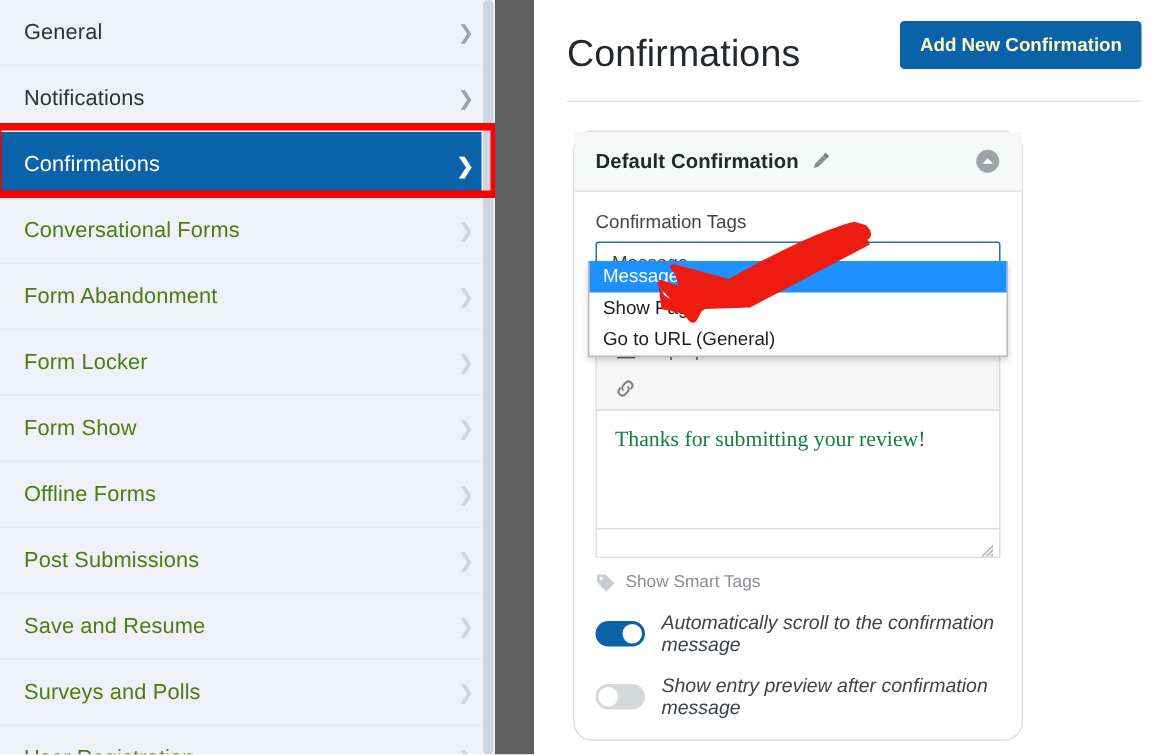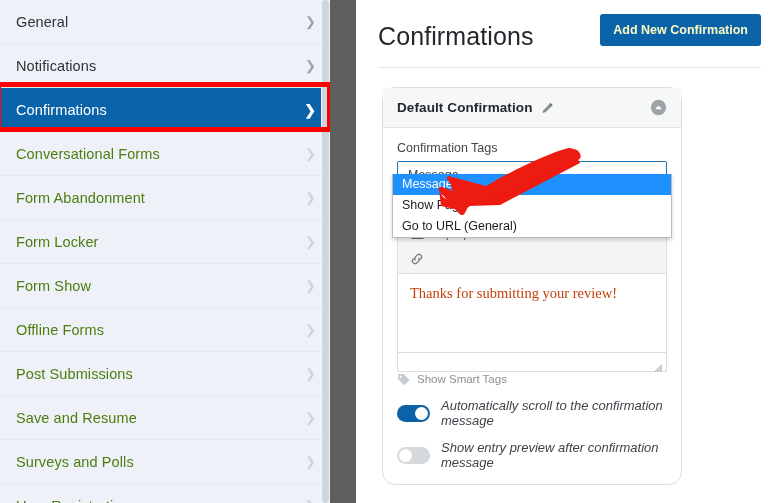--- a/index.html
+++ b/index.html
@@ -206,36 +206,37 @@
     display: flex; align-items: center; justify-content: center;
     cursor: pointer;
     color: #555;
     font-size: 13px;
   }
   .ed-area {
     height: 78px;
     padding: 11px 12px;
     font-family: "Liberation Serif", serif;
     font-size: 14.5px;
-    color: #c2410c;
+    color: #15803d;
     background: #fff;
   }
   .ed-status {
     position: relative;
     height: 19px;
     border-top: 1px solid #ddd;
     background: #fff;
   }
   .resize-grip {
     position: absolute; right: 3px; bottom: 2px;
     width: 10px; height: 10px;
   }
 
   .smart-tags {
     display: flex; align-items: center;
+    margin-top: 9px;
     cursor: pointer;
   }
   .smart-tags .tag-ic { width: 14px; height: 14px; margin-right: 6px; }
   .smart-tags .st-label { font-size: 11.5px; color: #8a8f94; }
 
   .toggle-row {
     display: flex; align-items: center;
     margin-top: 12px;
     font-style: italic;
   }

